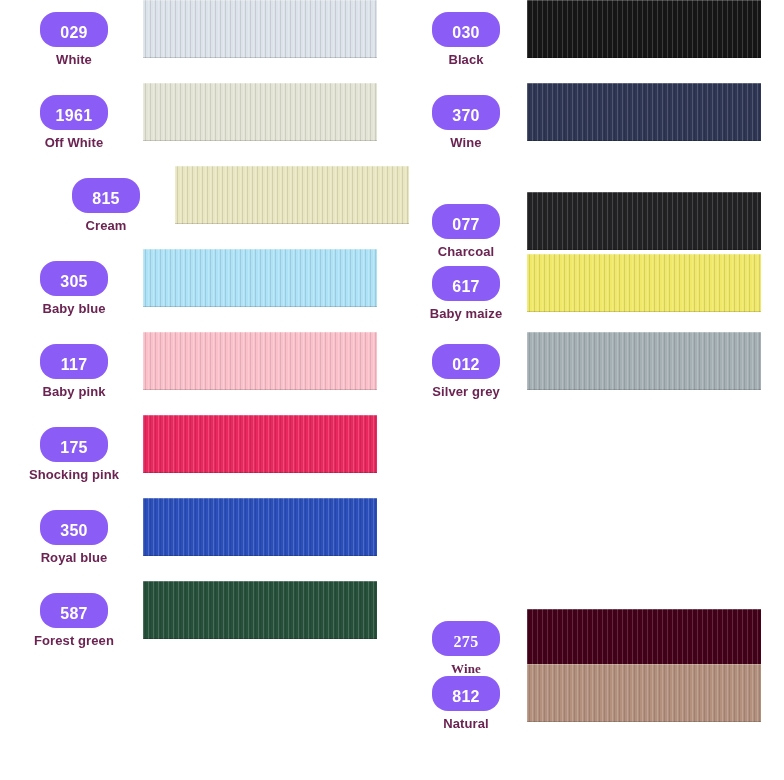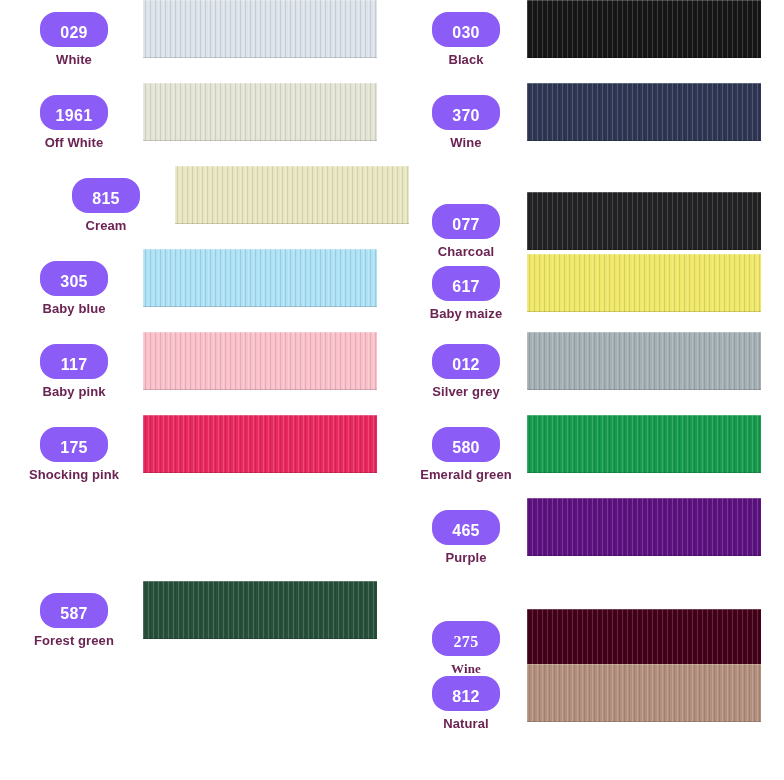--- a/index.html
+++ b/index.html
@@ -109,20 +109,24 @@
         <div class="swatch" style="background-color: rgb(174, 226, 247);"></div>
       </div>
       <div class="swatch-row" style="top: 332px;">
         <div class="label-block"><span class="code-pill">117</span><span class="color-name">Baby pink</span></div>
         <div class="swatch" style="background-color: rgb(251, 193, 203);"></div>
       </div>
       <div class="swatch-row" style="top: 415px;">
         <div class="label-block"><span class="code-pill">175</span><span class="color-name">Shocking pink</span></div>
         <div class="swatch" style="background-color: rgb(232, 40, 94);"></div>
       </div>
+      <div class="swatch-row" style="top: 498px;">
+        <div class="label-block"><span class="code-pill">350</span><span class="color-name">Royal blue</span></div>
+        <div class="swatch" style="background-color: rgb(42, 79, 187);"></div>
+      </div>
       <div class="swatch-row" style="top: 581px;">
         <div class="label-block"><span class="code-pill">587</span><span class="color-name">Forest green</span></div>
         <div class="swatch" style="background-color: rgb(39, 80, 59);"></div>
       </div>
     </div>
   <div class="column" id="col-right">
       <div class="swatch-row" style="top: 0px;">
         <div class="label-block"><span class="code-pill">030</span><span class="color-name">Black</span></div>
         <div class="swatch" style="background-color: rgb(22, 22, 22);"></div>
       </div>
@@ -135,28 +139,20 @@
         <div class="swatch" style="background-color: rgb(34, 34, 36);"></div>
       </div>
       <div class="swatch-row" style="top: 254px;">
         <div class="label-block"><span class="code-pill">617</span><span class="color-name">Baby maize</span></div>
         <div class="swatch" style="background-color: rgb(240, 232, 104);"></div>
       </div>
       <div class="swatch-row" style="top: 332px;">
         <div class="label-block"><span class="code-pill">012</span><span class="color-name">Silver grey</span></div>
         <div class="swatch" style="background-color: rgb(165, 176, 181);"></div>
       </div>
-      <div class="swatch-row" style="top: 415px;">
-        <div class="label-block"><span class="code-pill">580</span><span class="color-name">Emerald green</span></div>
-        <div class="swatch" style="background-color: rgb(22, 155, 78);"></div>
-      </div>
-      <div class="swatch-row" style="top: 498px;">
-        <div class="label-block"><span class="code-pill">465</span><span class="color-name">Purple</span></div>
-        <div class="swatch" style="background-color: rgb(93, 17, 128);"></div>
-      </div>
       <div class="swatch-row" style="top: 609px; font-family: Liberation Serif, serif;">
         <div class="label-block"><span class="code-pill">275</span><span class="color-name">Wine</span></div>
         <div class="swatch" style="background-color: rgb(67, 0, 24);"></div>
       </div>
       <div class="swatch-row" style="top: 664px;">
         <div class="label-block"><span class="code-pill">812</span><span class="color-name">Natural</span></div>
         <div class="swatch" style="background-color: rgb(179, 144, 126);"></div>
       </div>
     </div>
 </div>

